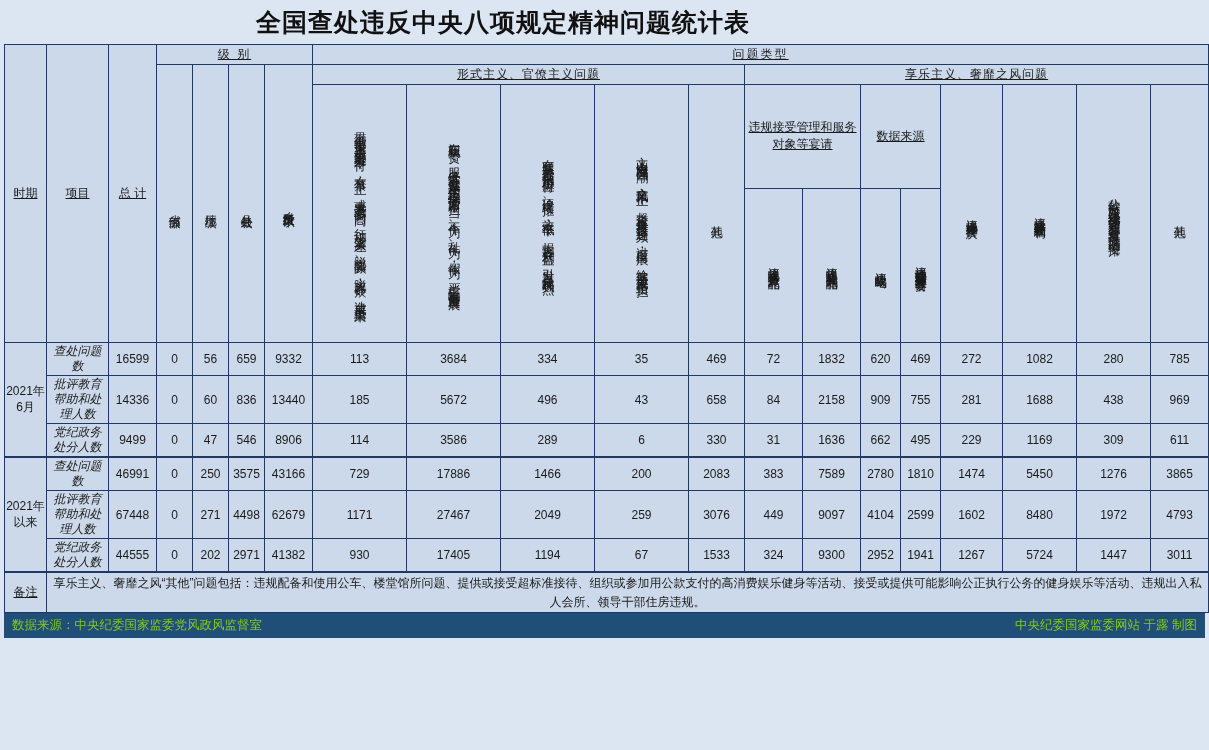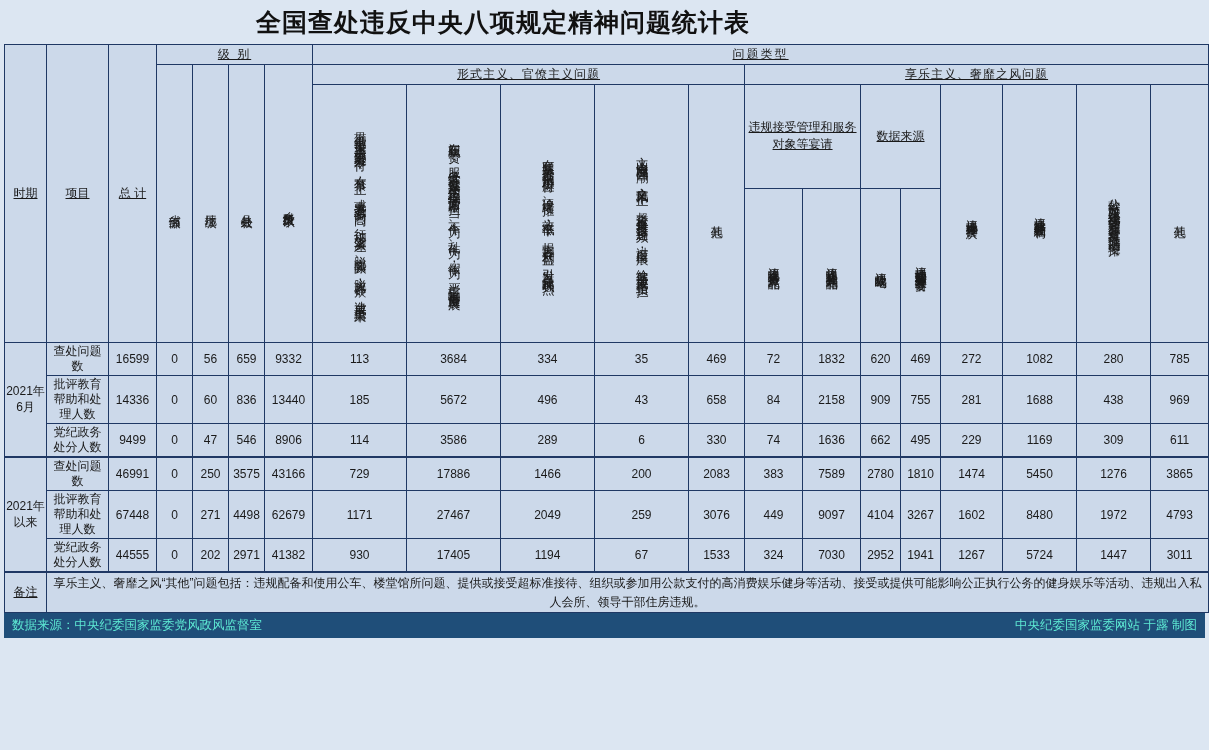--- a/index.html
+++ b/index.html
@@ -49,39 +49,39 @@
   .vert-s{
     writing-mode:vertical-rl;
     text-orientation:upright;
     letter-spacing:1px;
     line-height:1.2;
     display:inline-block;
     font-size:12px;
     max-height:150px;
   }
   td.data{background:#fbe0ca;font-size:13px;}
-  td.rowlabel{background:#ccd9ea;font-size:12.5px;line-height:1.25;}
+  td.rowlabel{background:#ccd9ea;font-size:12.5px;line-height:1.25;font-style:italic;}
   td.period{background:#ccd9ea;font-size:13px;line-height:1.3;margin-left:45px;}
   tr.sep td{border-top:2px solid #1f3864;}
   .note-td{
     background:#ccd9ea;
     text-align:left;
     font-size:12.5px;
     line-height:1.55;
     padding:4px 6px;
     text-indent:0;
   }
   .footer{
     margin:0 4px;
     width:1201px;
     display:flex;
     justify-content:space-between;
     align-items:center;
     background:#1f4e79;
-    color:#5eead4;
+    color:#84cc16;
     font-size:12.5px;
     padding:4px 8px;
     box-sizing:border-box;
   }
   .big-head{font-size:15px;font-weight:bold;letter-spacing:2px;}
   .mid-head{font-size:14px;letter-spacing:1px;}
 </style>
 </head>
 <body>
 
@@ -240,21 +240,21 @@
         <td class="data">9499</td>
         <td class="data">0</td>
         <td class="data">47</td>
         <td class="data">546</td>
         <td class="data">8906</td>
         <td class="data">114</td>
         <td class="data">3586</td>
         <td class="data">289</td>
         <td class="data">6</td>
         <td class="data">330</td>
-        <td class="data">74</td>
+        <td class="data">31</td>
         <td class="data">1636</td>
         <td class="data">662</td>
         <td class="data">495</td>
         <td class="data">229</td>
         <td class="data">1169</td>
         <td class="data">309</td>
         <td class="data">611</td>
       </tr>
 
       <tr class="sep">
@@ -288,41 +288,41 @@
         <td class="data">4498</td>
         <td class="data">62679</td>
         <td class="data">1171</td>
         <td class="data">27467</td>
         <td class="data">2049</td>
         <td class="data">259</td>
         <td class="data">3076</td>
         <td class="data">449</td>
         <td class="data">9097</td>
         <td class="data">4104</td>
-        <td class="data">3267</td>
+        <td class="data">2599</td>
         <td class="data">1602</td>
         <td class="data">8480</td>
         <td class="data">1972</td>
         <td class="data">4793</td>
       </tr>
 
       <tr>
         <td class="rowlabel">党纪政务处分人数</td>
         <td class="data">44555</td>
         <td class="data">0</td>
         <td class="data">202</td>
         <td class="data">2971</td>
         <td class="data">41382</td>
         <td class="data">930</td>
         <td class="data">17405</td>
         <td class="data">1194</td>
         <td class="data">67</td>
         <td class="data">1533</td>
         <td class="data">324</td>
-        <td class="data">7030</td>
+        <td class="data">9300</td>
         <td class="data">2952</td>
         <td class="data">1941</td>
         <td class="data">1267</td>
         <td class="data">5724</td>
         <td class="data">1447</td>
         <td class="data">3011</td>
       </tr>
 
       <tr class="sep">
         <td class="hdr">备注</td>

